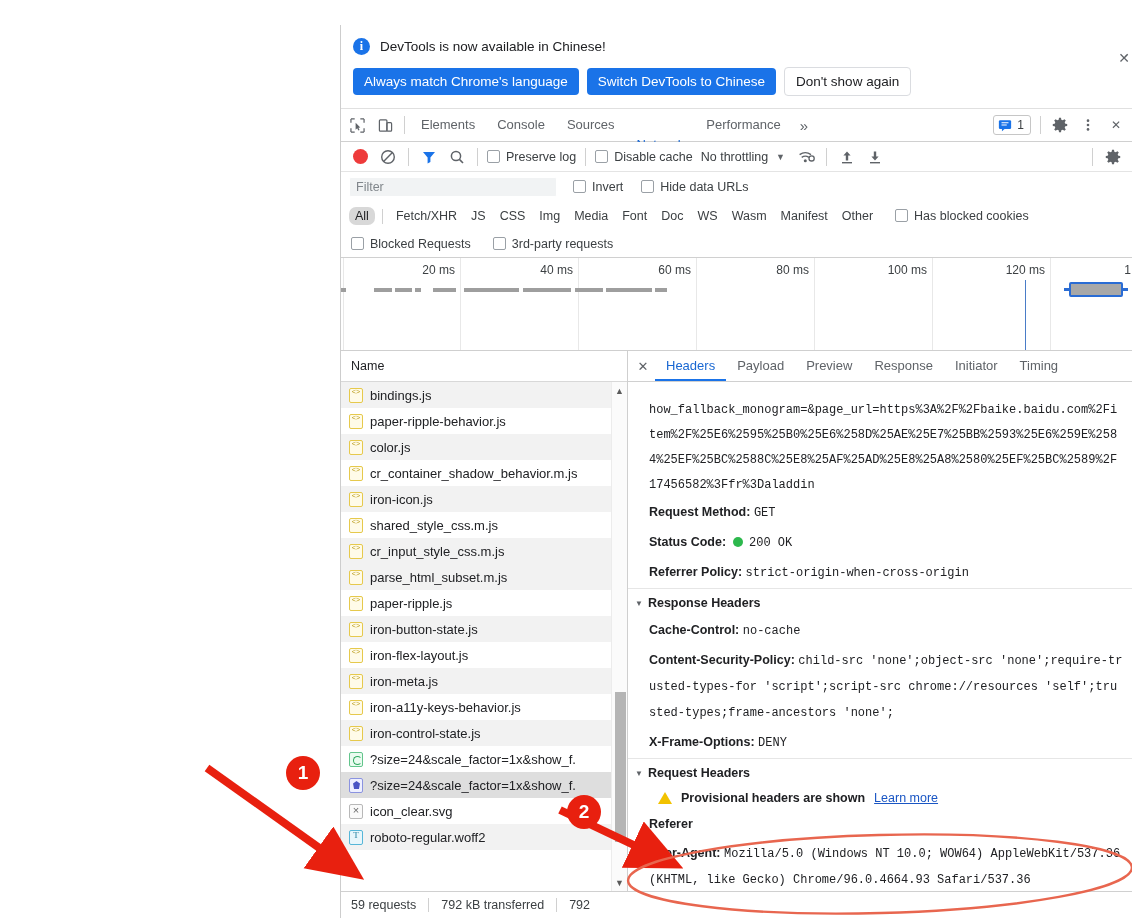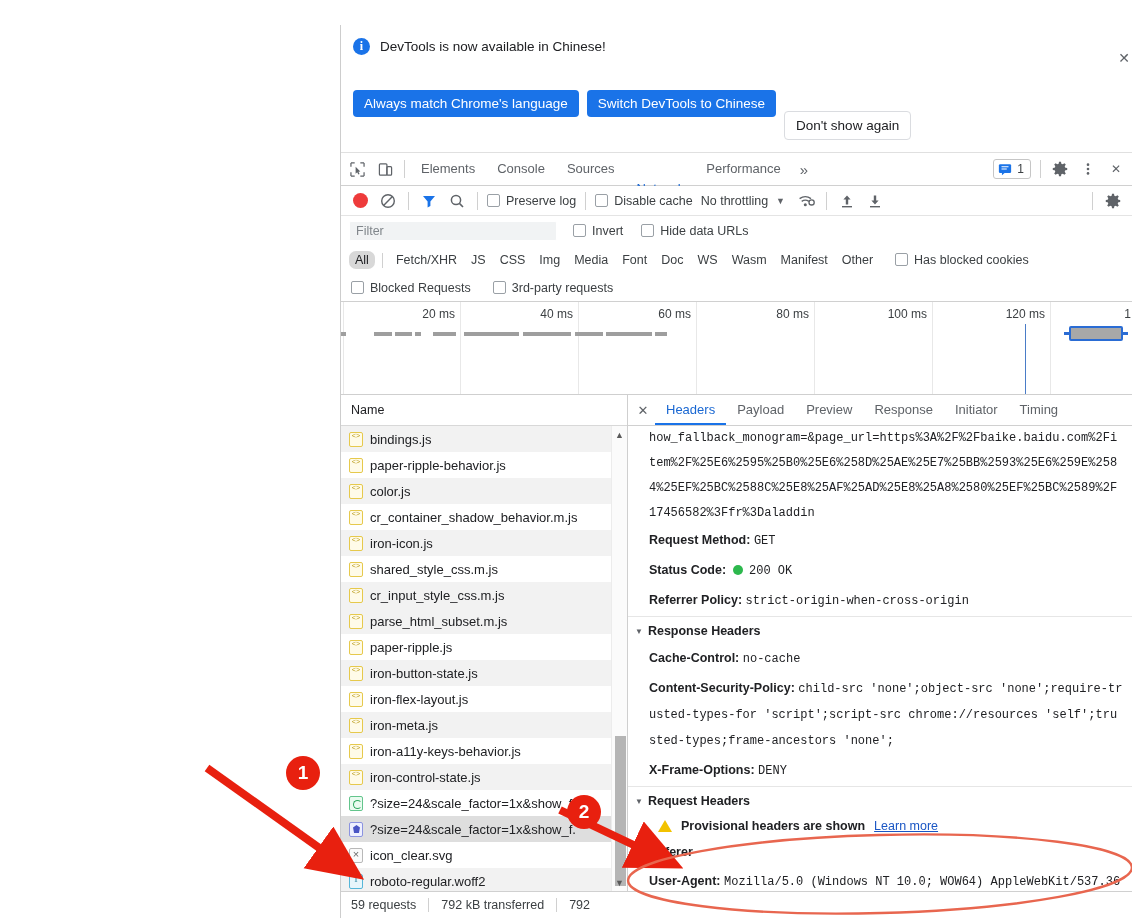--- a/index.html
+++ b/index.html
@@ -68,21 +68,20 @@
   .infobar-row2 { display: flex; align-items: center; gap: 8px; margin-top: 10px; }
   .btn-primary {
     background: #1a73e8; color: #ffffff; border: none; border-radius: 4px;
     padding: 6px 11px; font-size: 13.5px; font-family: inherit; cursor: pointer;
     white-space: nowrap;
   }
   .btn-plain {
     background: #ffffff; color: #202124; border: 1px solid #dadce0; border-radius: 4px;
     padding: 6px 11px; font-size: 13.5px; font-family: inherit; cursor: pointer;
     white-space: nowrap;
-    margin-top: 44px;
   }
   .infobar-close {
     position: absolute; right: 2px; top: 26px;
     font-size: 14px; color: #5f6368; cursor: pointer; line-height: 1;
   }
 
   
   .tabbar {
     display: flex; align-items: center; height: 33px; flex: 0 0 auto;
     border-bottom: 1px solid #d0d0d0; background: #ffffff; padding: 0 2px;
@@ -268,21 +267,21 @@
   }
   .det-close { width: 24px; height: 30px; display: flex; align-items: center; justify-content: center;
     font-size: 13px; color: #5f6368; cursor: pointer; }
   .dtab {
     padding: 0 11px; height: 30px; line-height: 30px; font-size: 13px; color: #5f6368;
     cursor: pointer; white-space: nowrap;
   }
   .dtab.active { color: #1967d2; box-shadow: inset 0 -2px 0 #1a73e8; }
   .det-body {
     flex: 1 1 auto; overflow: hidden; position: relative;
-    padding: 0 0 0 0; background: #fff;
+    padding: 0 0 0 0; background: #fff; margin-top: 16px;
   }
   .hdr-section { border-top: 1px solid #e6e6e6; }
   .hdr-section:first-child { border-top: none; }
   .sec-title {
     display: flex; align-items: center; gap: 5px;
     font-size: 12.5px; font-weight: bold; color: #202124;
     padding: 7px 0 6px 7px; cursor: pointer;
   }
   .tri { font-size: 8px; color: #5f6368; }
   .kv {

